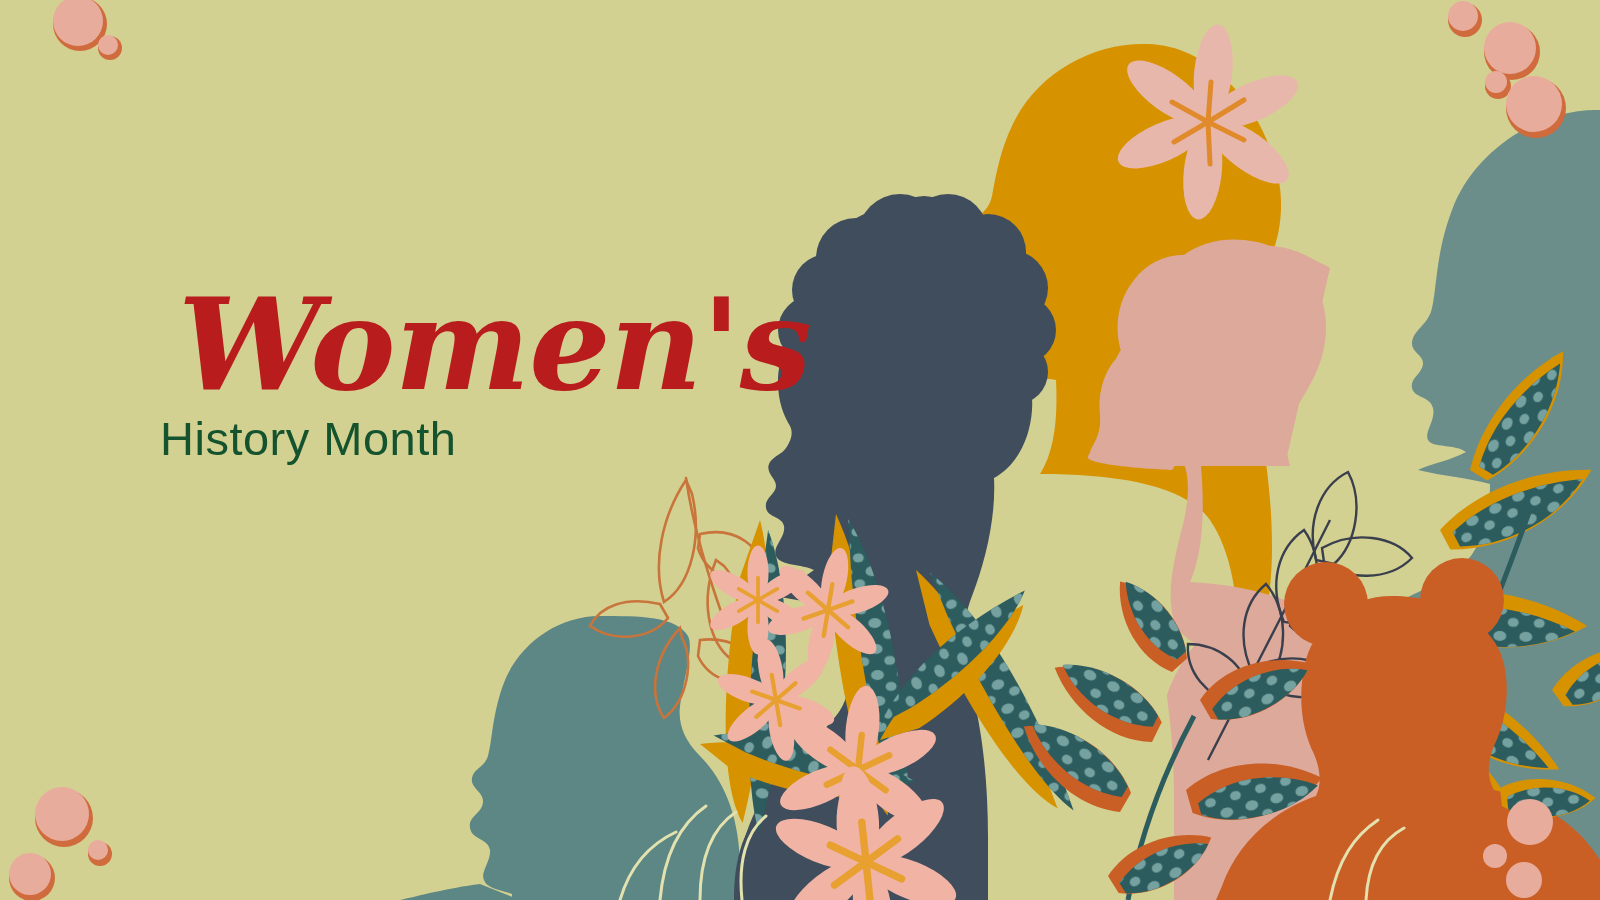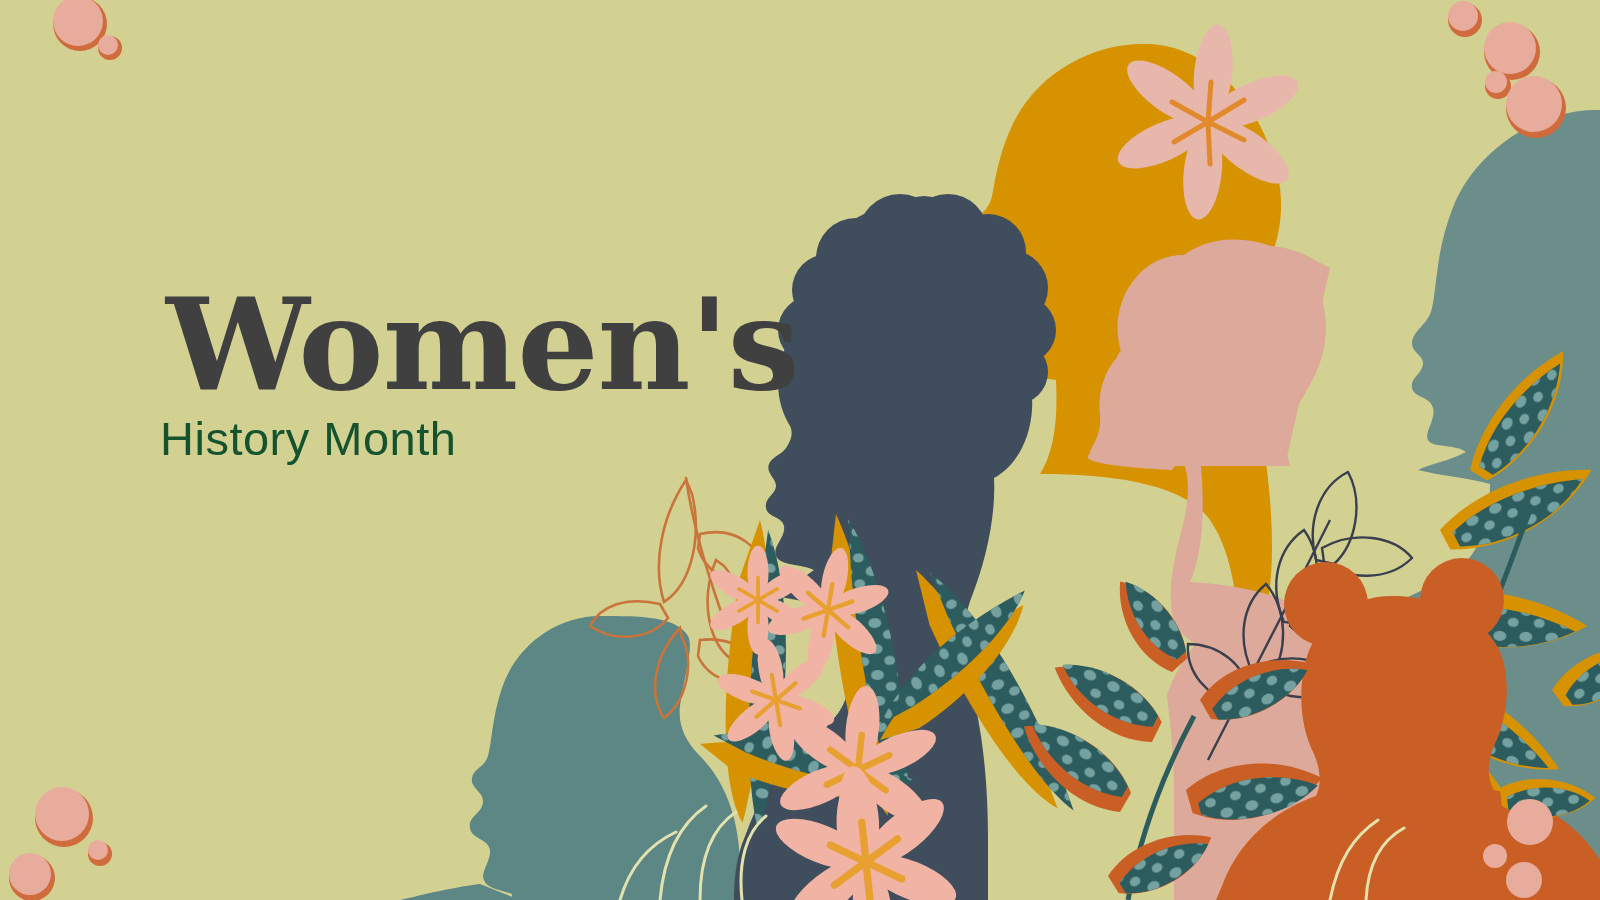--- a/index.html
+++ b/index.html
@@ -13,26 +13,27 @@
   #art{position:absolute;left:0;top:0;width:1600px;height:900px;}
   .headline{
     position:absolute;
     left:160px;
     top:280px;
     width:620px;
     pointer-events:none;
   }
   .title-script{
     font-family:"DejaVu Serif", serif;
+    font-style:italic;
     font-weight:700;
     font-size:128px;
     line-height:1.0;
-    color:#404040;
+    color:#b91c1c;
     letter-spacing:-1px;
-    margin:0 0 6px 6px;
+    margin:0 0 6px 18px;
     white-space:nowrap;
   }
   .title-sub{
     font-family:"Liberation Sans", sans-serif;
     font-weight:300;
     font-size:47px;
     line-height:1.05;
     color:#14532d;
     letter-spacing:0.5px;
     margin:0;

